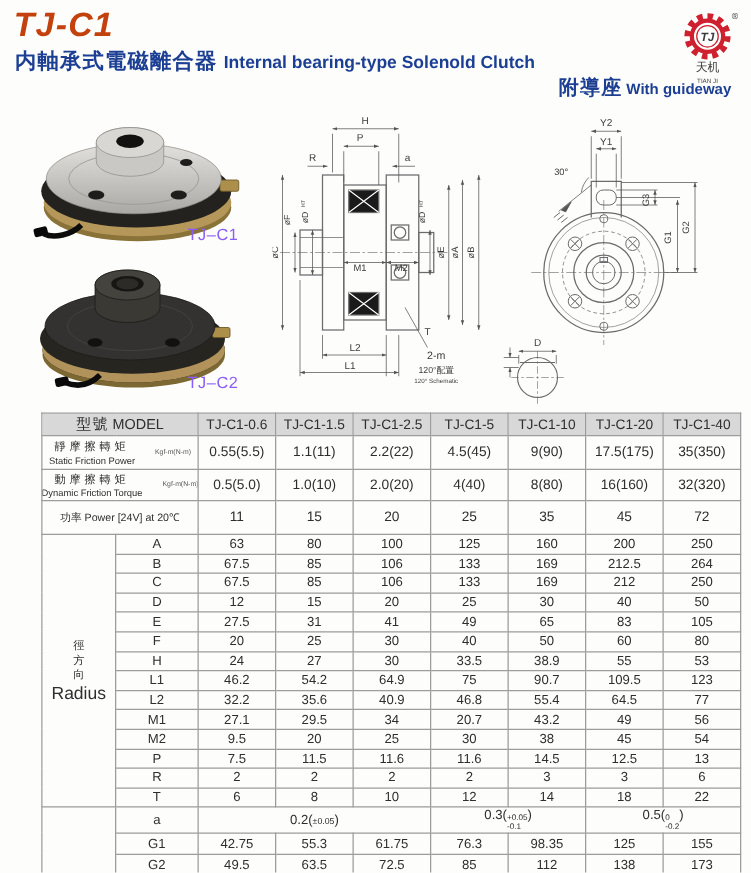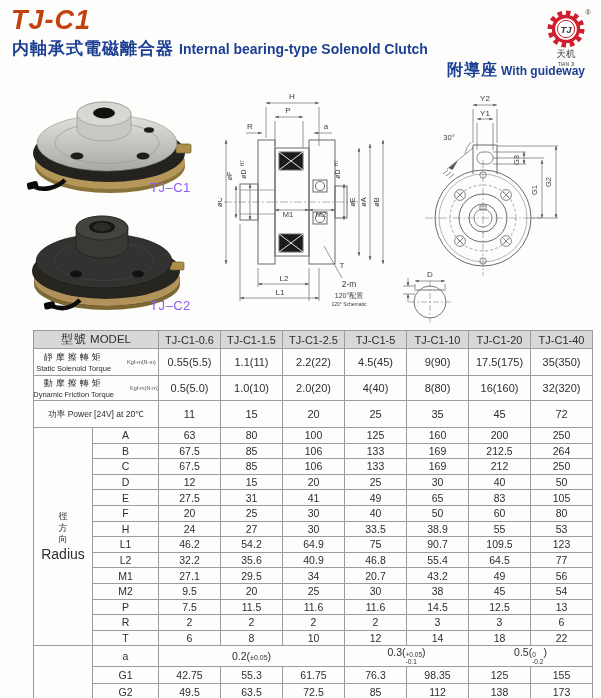--- a/index.html
+++ b/index.html
@@ -277,21 +277,21 @@
         <td class="hcell mcell">TJ-C1-5</td>
         <td class="hcell mcell">TJ-C1-10</td>
         <td class="hcell mcell">TJ-C1-20</td>
         <td class="hcell mcell">TJ-C1-40</td>
       </tr>
       <tr class="rs">
         <td colspan="2">
           <div class="lblwrap">
             <div>
               <div class="lzh">靜摩擦轉矩</div>
-              <div class="len">Static Solenold Torque</div>
+              <div class="len">Static Friction Power</div>
             </div>
             <span class="unit">Kgf-m(N-m)</span>
           </div>
         </td>
         <td>0.55(5.5)</td>
         <td>1.1(11)</td>
         <td>2.2(22)</td>
         <td>4.5(45)</td>
         <td>9(90)</td>
         <td>17.5(175)</td>

